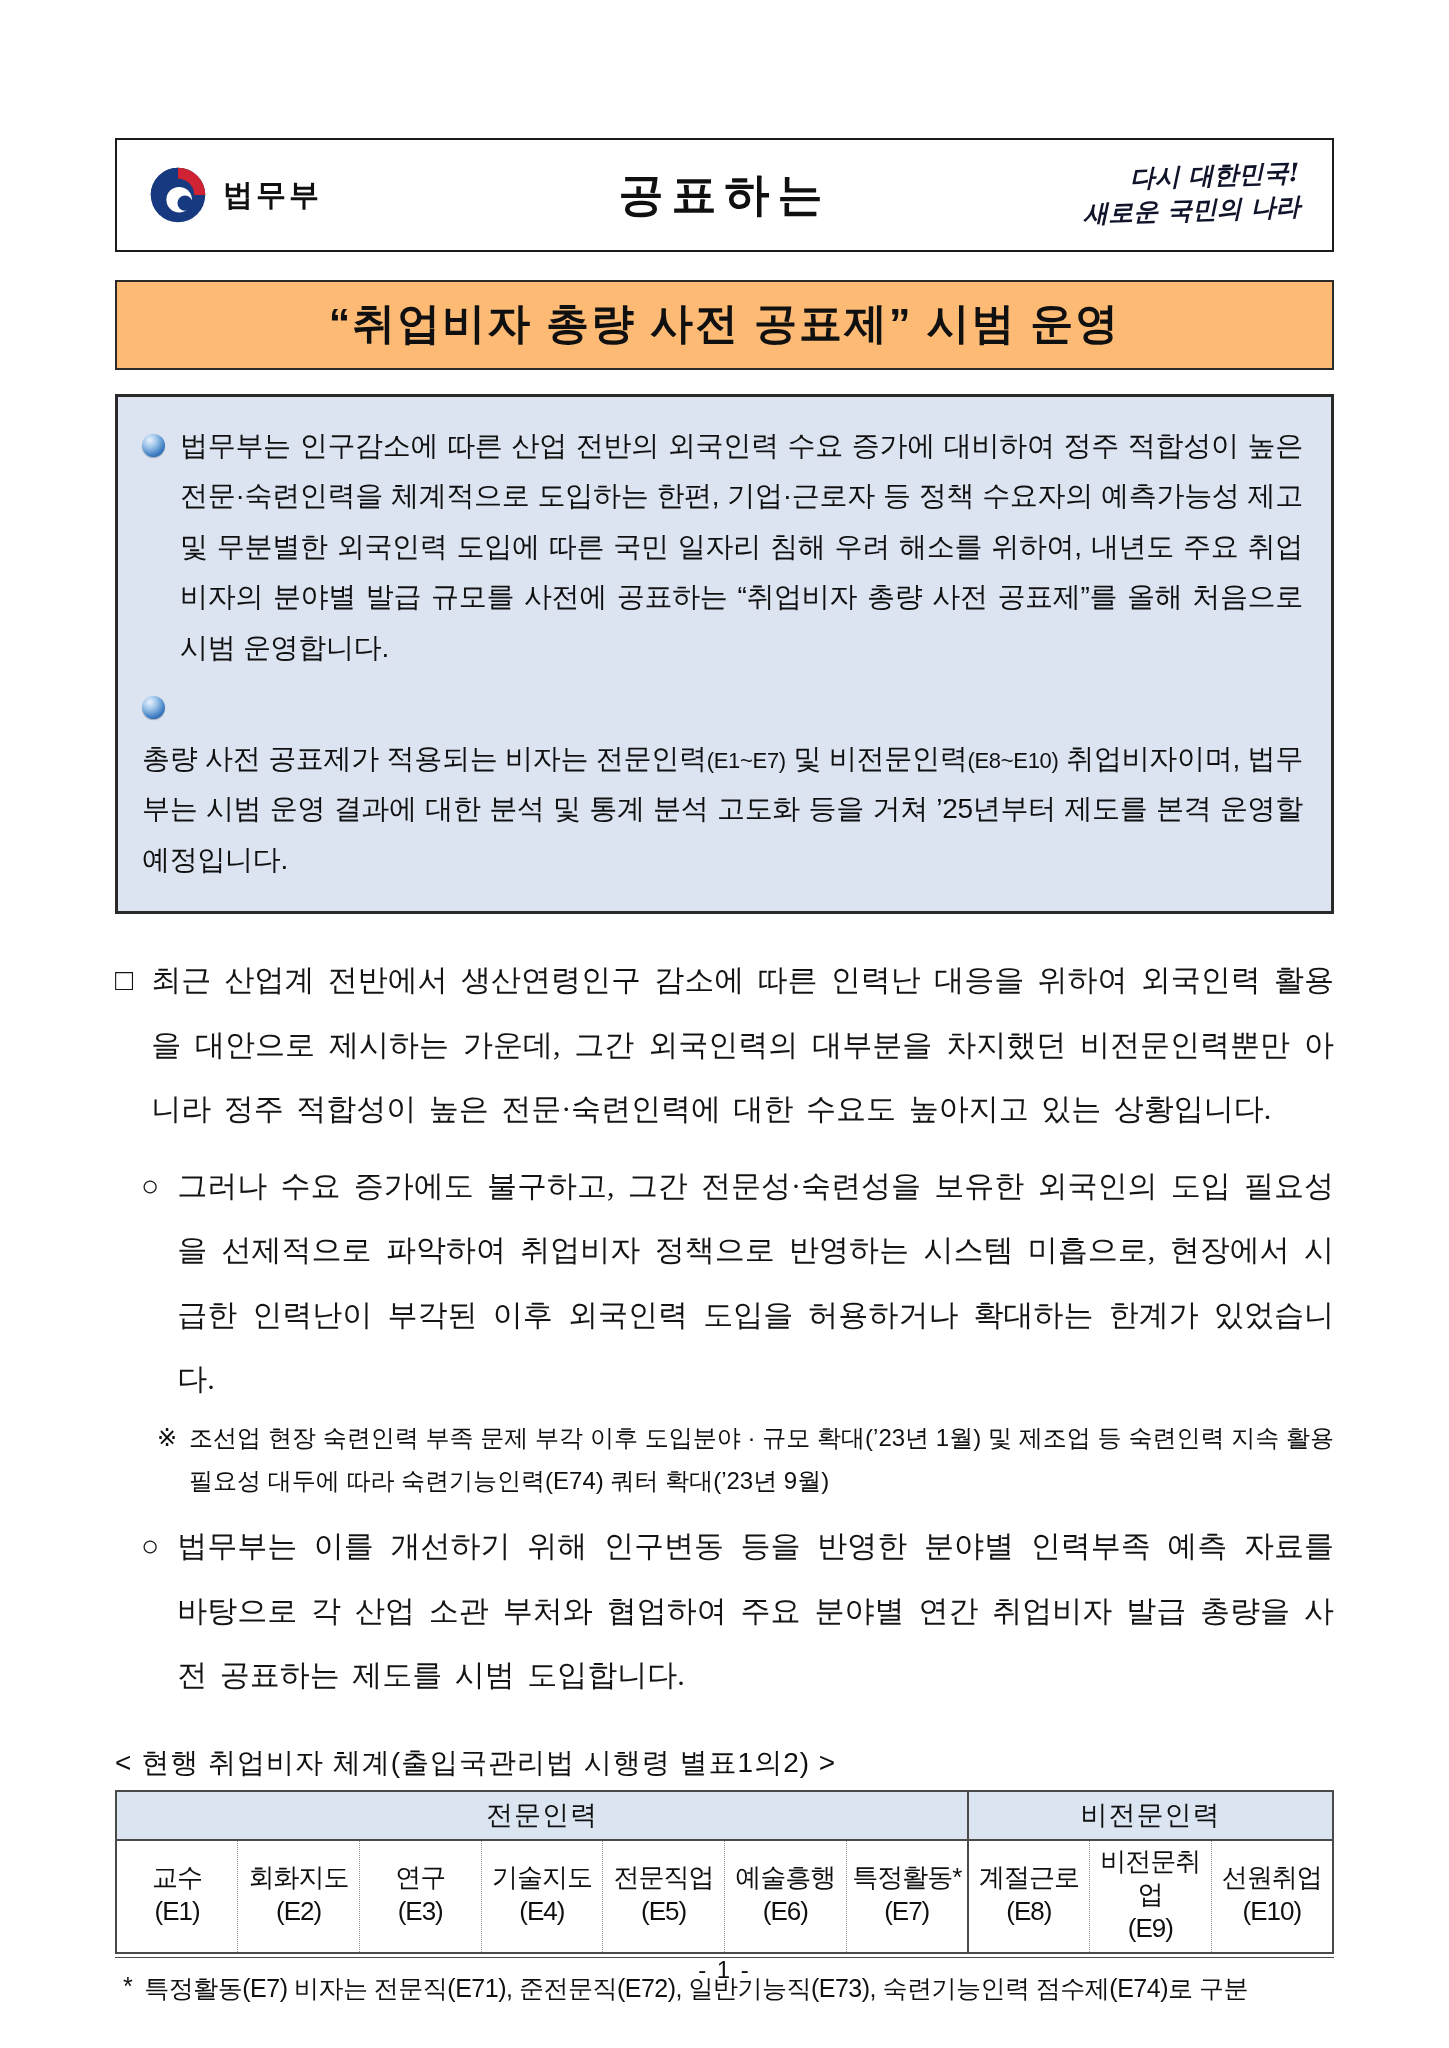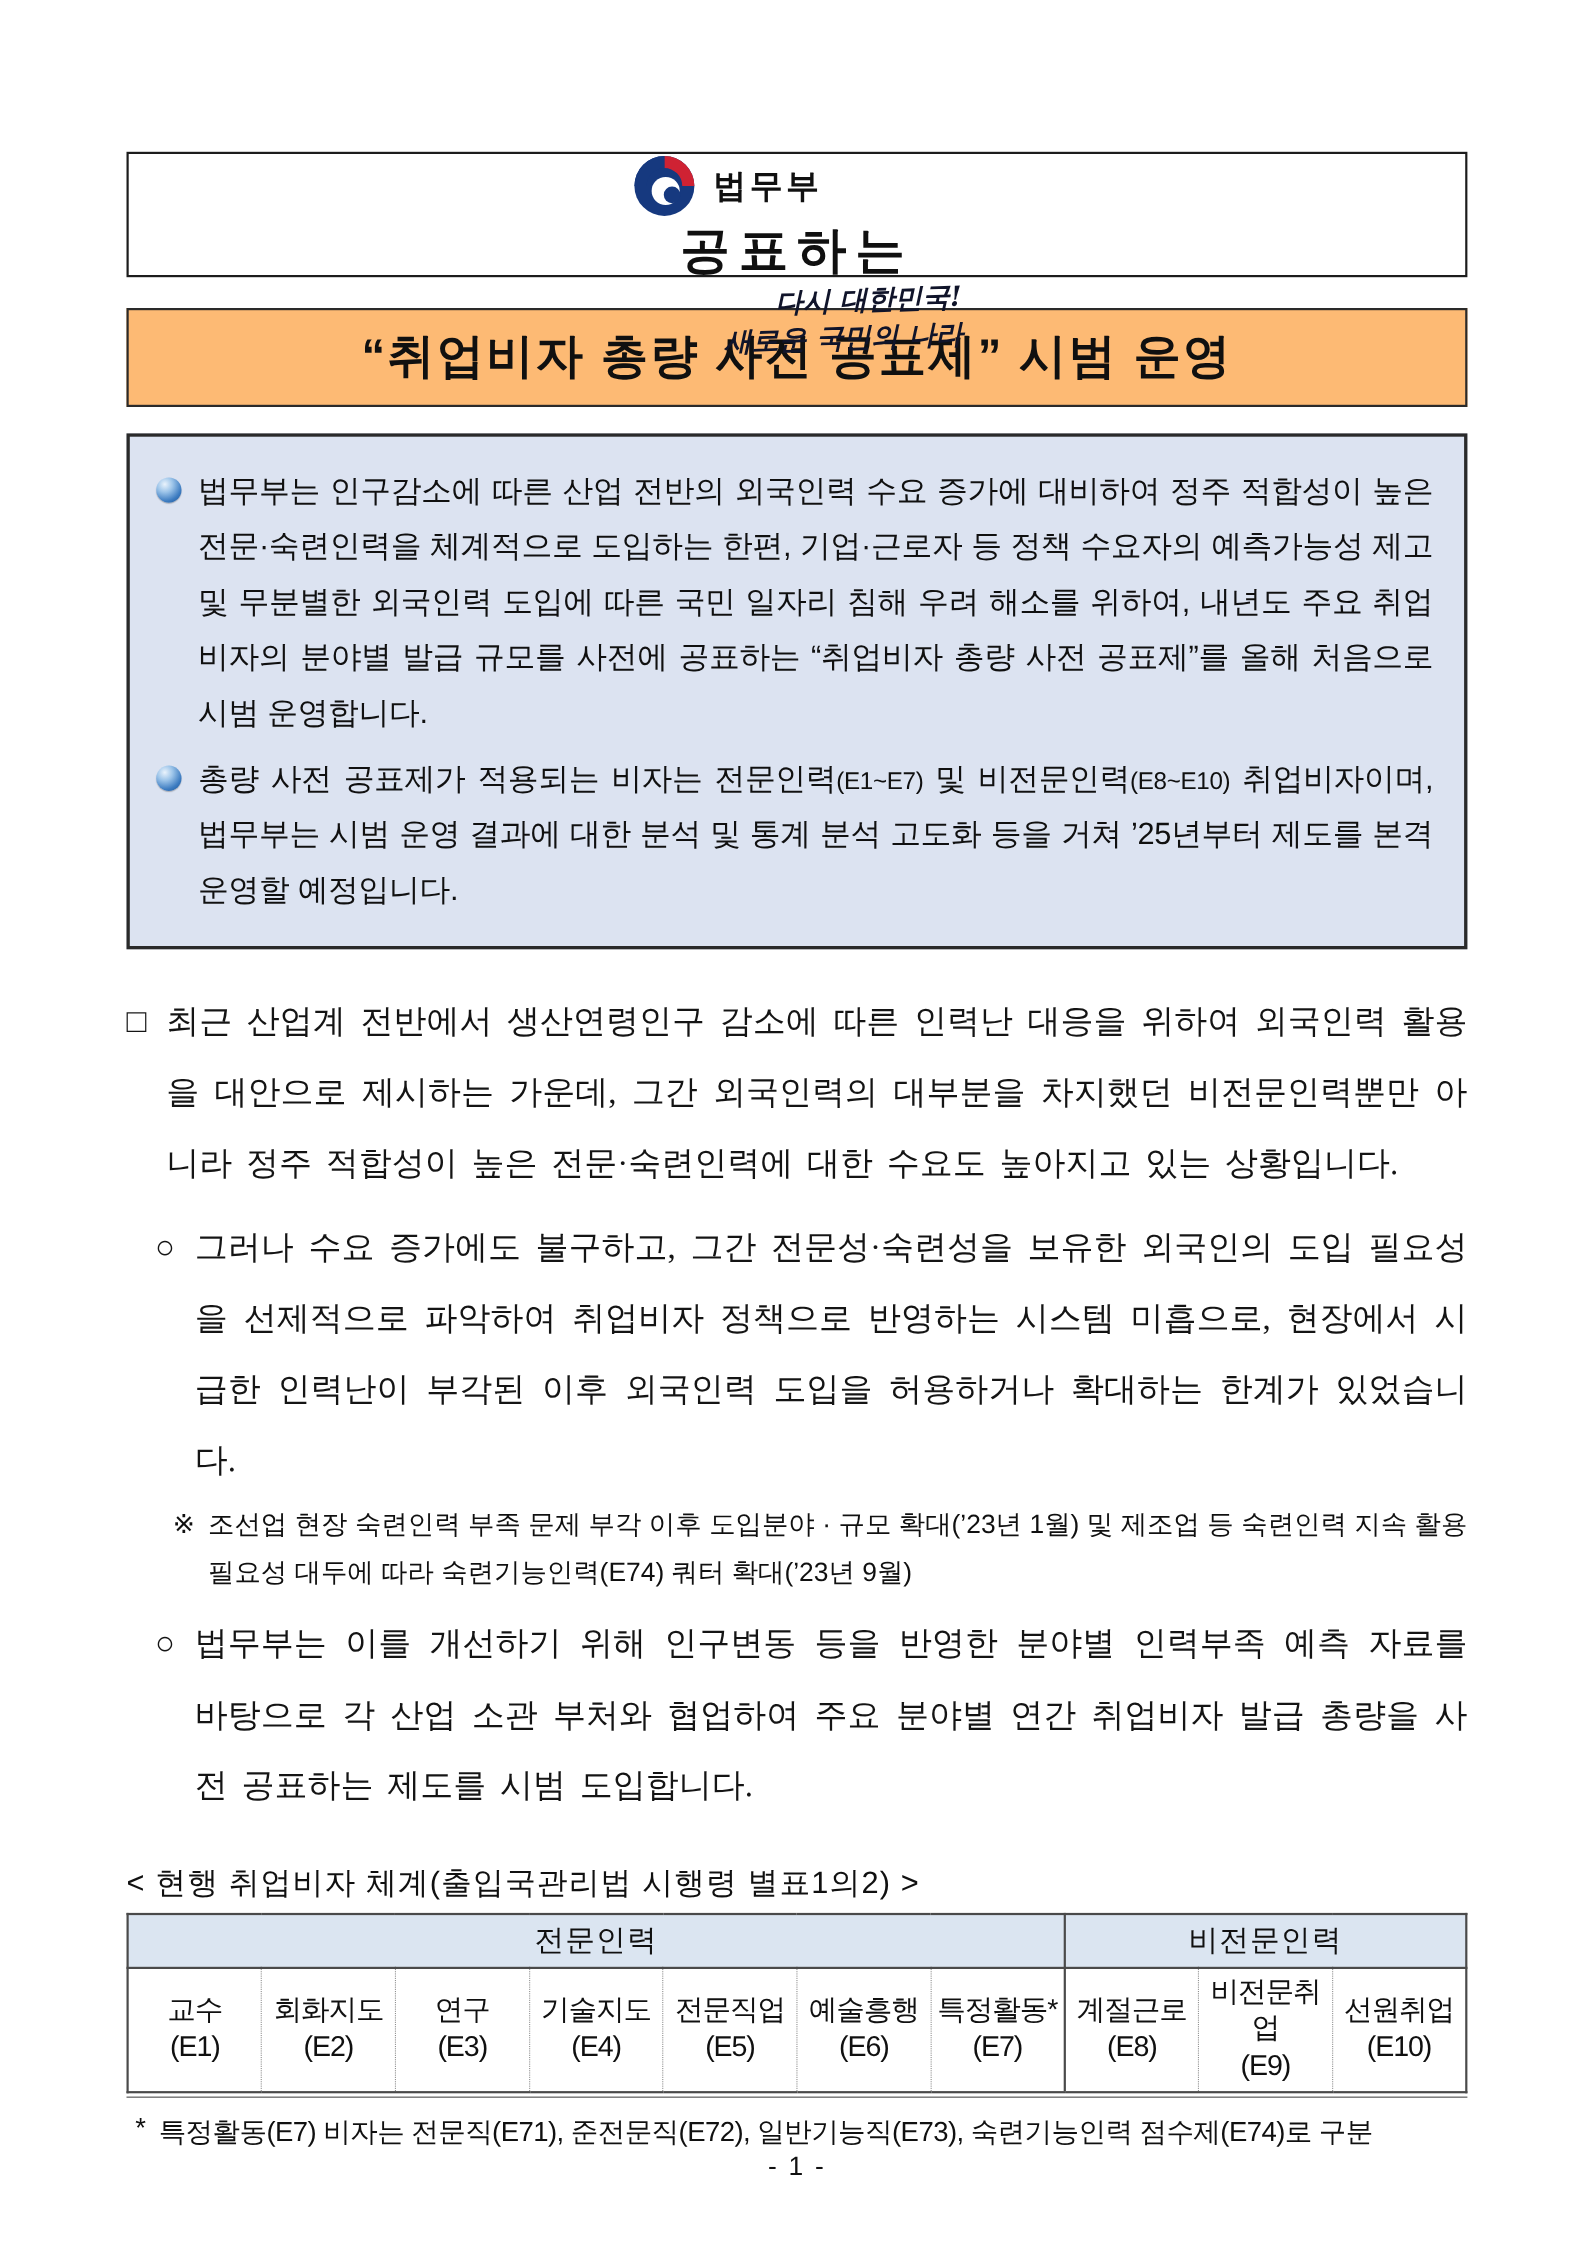--- a/index.html
+++ b/index.html
@@ -10,21 +10,21 @@
     color:#101010;
   }
   .page {
     position:relative; width:1449px; height:2048px;
     padding:138px 115px 0 115px; overflow:hidden; background:#ffffff;
   }
 
   
   .header-box {
     border:2px solid #1c1c1c; height:114px;
-    display:flex; align-items:center; padding:0 32px;flex-direction:column;
+    display:flex; align-items:center; padding:0 32px;
   }
   .logo-wrap { display:flex; align-items:center; gap:16px; width:300px; }
   .logo-icon svg { width:58px; height:58px; display:block; }
   .ministry { font-size:30px; font-weight:700; letter-spacing:3px; }
   .doc-type { flex:1; text-align:center; font-size:45px; font-weight:700; letter-spacing:8px; }
   .slogan {
     width:300px; text-align:right;
     font-family:"DejaVu Serif","Liberation Serif",serif;
     font-style:italic; font-weight:700; font-size:25px; line-height:1.35;
     color:#10142a; transform:rotate(-2deg);
@@ -46,21 +46,21 @@
     text-align:center; padding:13px 0 15px;
     font-size:43px; font-weight:800; letter-spacing:2px;
   }
 
   
   .summary-box {
     margin-top:24px; background:#DCE3F1; border:3px solid #2a2a2a;
     padding:24px 28px 26px 24px;
   }
   .bullet-row { display:flex; gap:15px; }
-  .bullet-row + .bullet-row { margin-top:10px; }
+  .bullet-row + .bullet-row { margin-top:10px;flex-direction:column; }
   .sphere {
     flex:none; width:23px; height:23px; border-radius:50%; margin-top:13px;
     background:radial-gradient(circle at 34% 27%, #eaf3fc 0%, #9cc4e9 32%, #3d7cc1 68%, #1a4e8d 100%);
     box-shadow:0 1px 1px rgba(0,0,0,.25);
   }
   .bullet-text {
     font-size:28px; line-height:1.8; text-align:justify;
     font-weight:400; letter-spacing:-0.3px;
   }
   .bullet-text .b { font-weight:400; }

